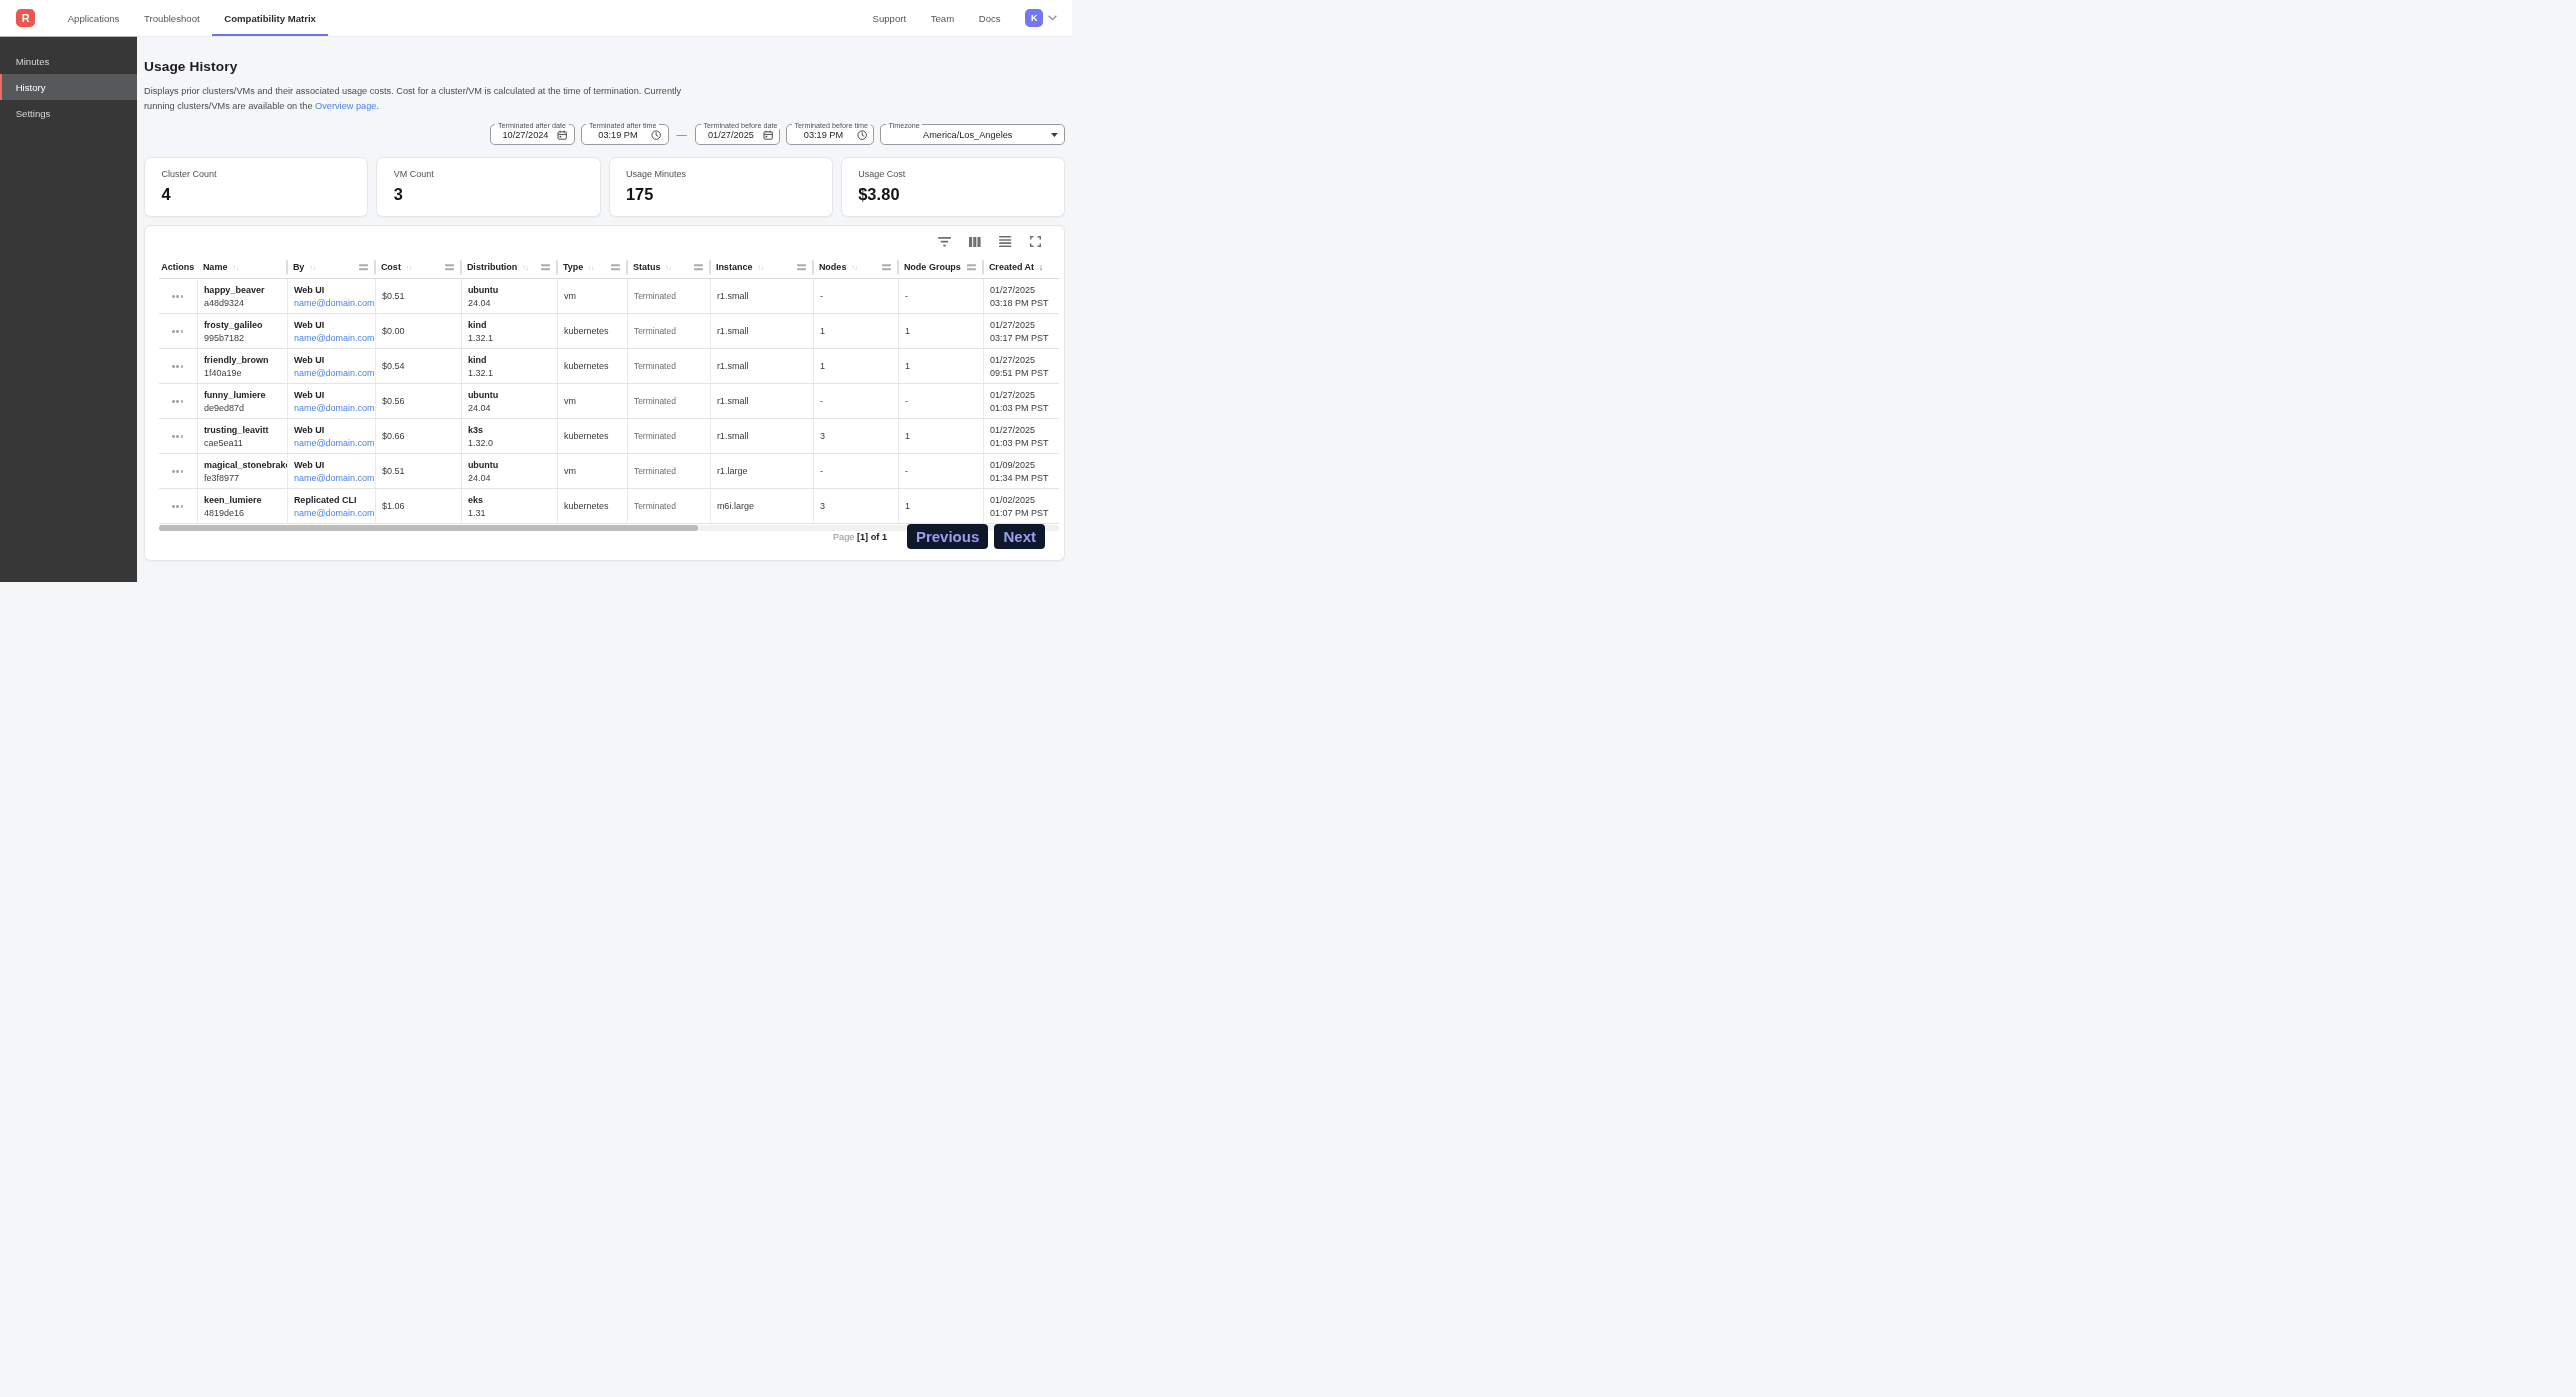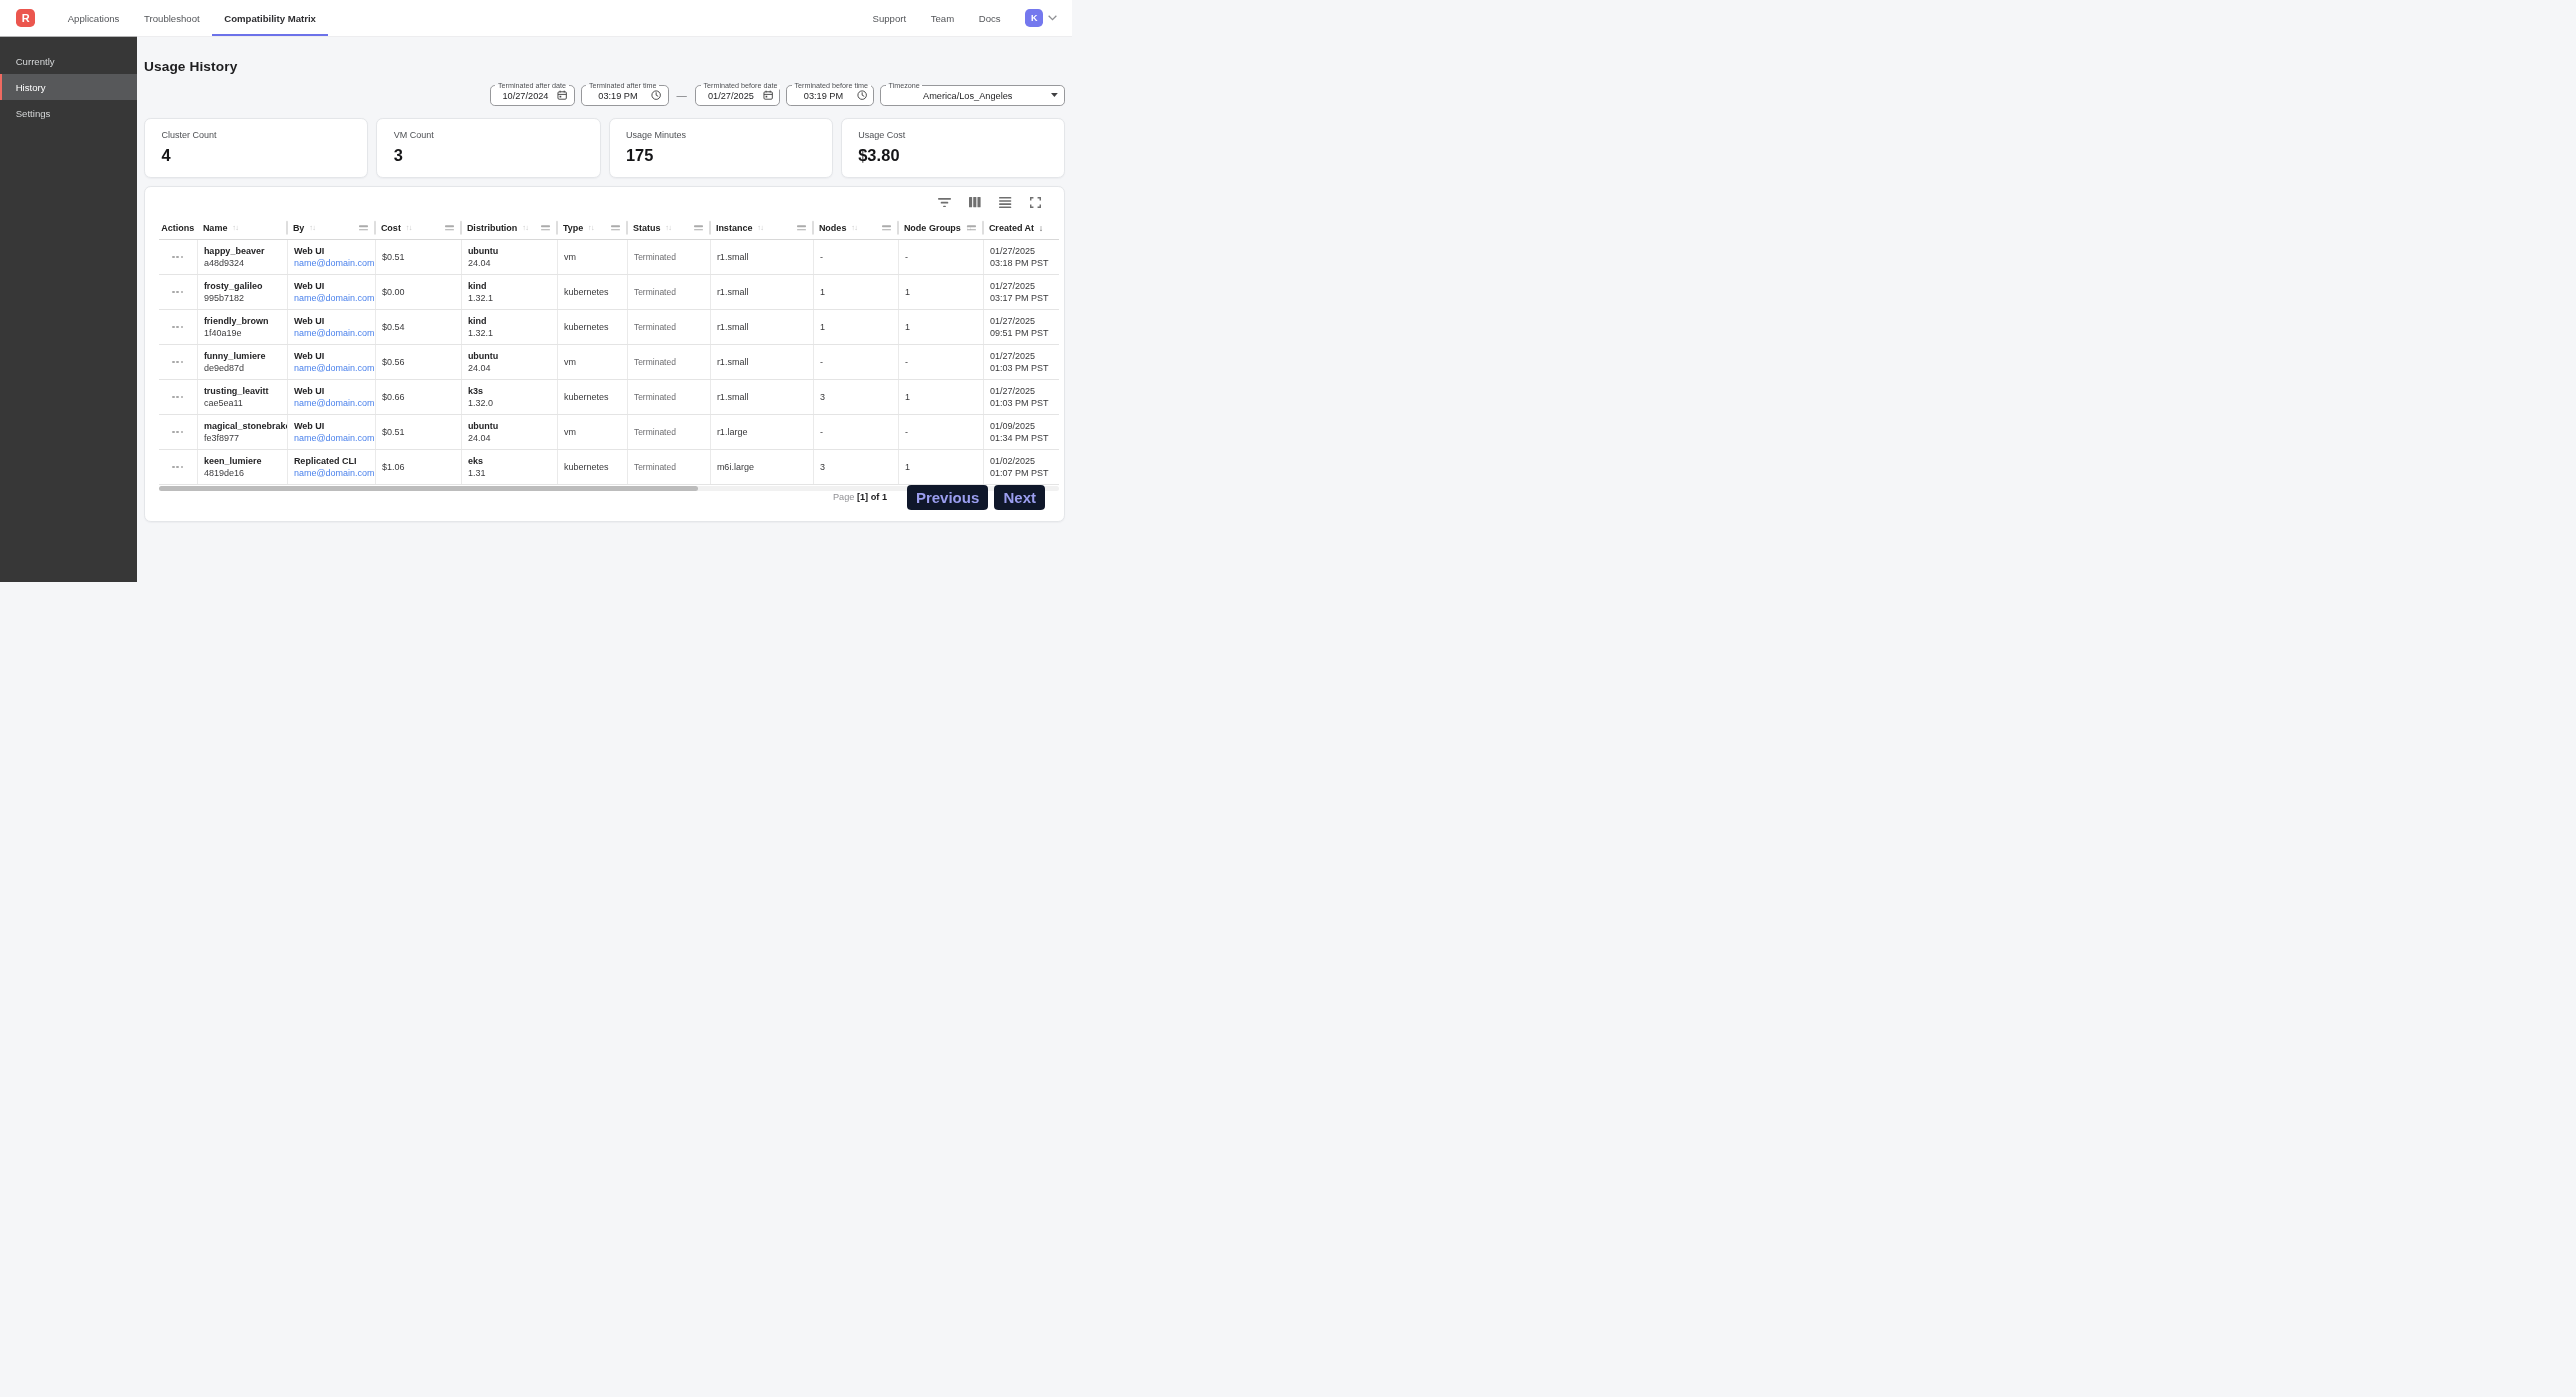--- a/index.html
+++ b/index.html
@@ -138,27 +138,28 @@
     <span class="avatar-wrap">
       <span class="avatar">K</span>
       <svg width="9" height="5.5" viewBox="0 0 14 8" fill="none" stroke="#8f9094" stroke-width="2">
           <path d="M1 1l6 6 6-6"></path>
         </svg>
     </span>
   </div>
 </div>
 
 <div class="sidebar">
-  <div class="side-item">Currently</div>
+  <div class="side-item">Minutes</div>
   <div class="side-item active">History</div>
   <div class="side-item">Settings</div>
 </div>
 
 <div class="main">
   <h1 class="page-title">Usage History</h1>
+  <p class="page-desc"><span>Displays prior clusters/VMs and their associated usage costs. Cost for a cluster/VM is calculated at the time of termination. Currently running clusters/VMs are available on the </span><a class="text-link">Overview page</a><span>.</span></p>
 
   <div class="filters">
     <div class="field w-date">
       <span class="field-label">Terminated after date</span>
       <span class="field-value">10/27/2024</span>
       <svg width="10.3" height="10.3" viewBox="0 0 16 16" fill="none" stroke="#474747" stroke-width="1.5">
           <rect x="1.5" y="2.8" width="13" height="11.5" rx="1.8"></rect>
           <path d="M1.5 6.8h13"></path>
           <path d="M4.8 1v3M11.2 1v3"></path>
           <rect x="4" y="9" width="2.6" height="2.6" fill="#474747" stroke="none"></rect>

